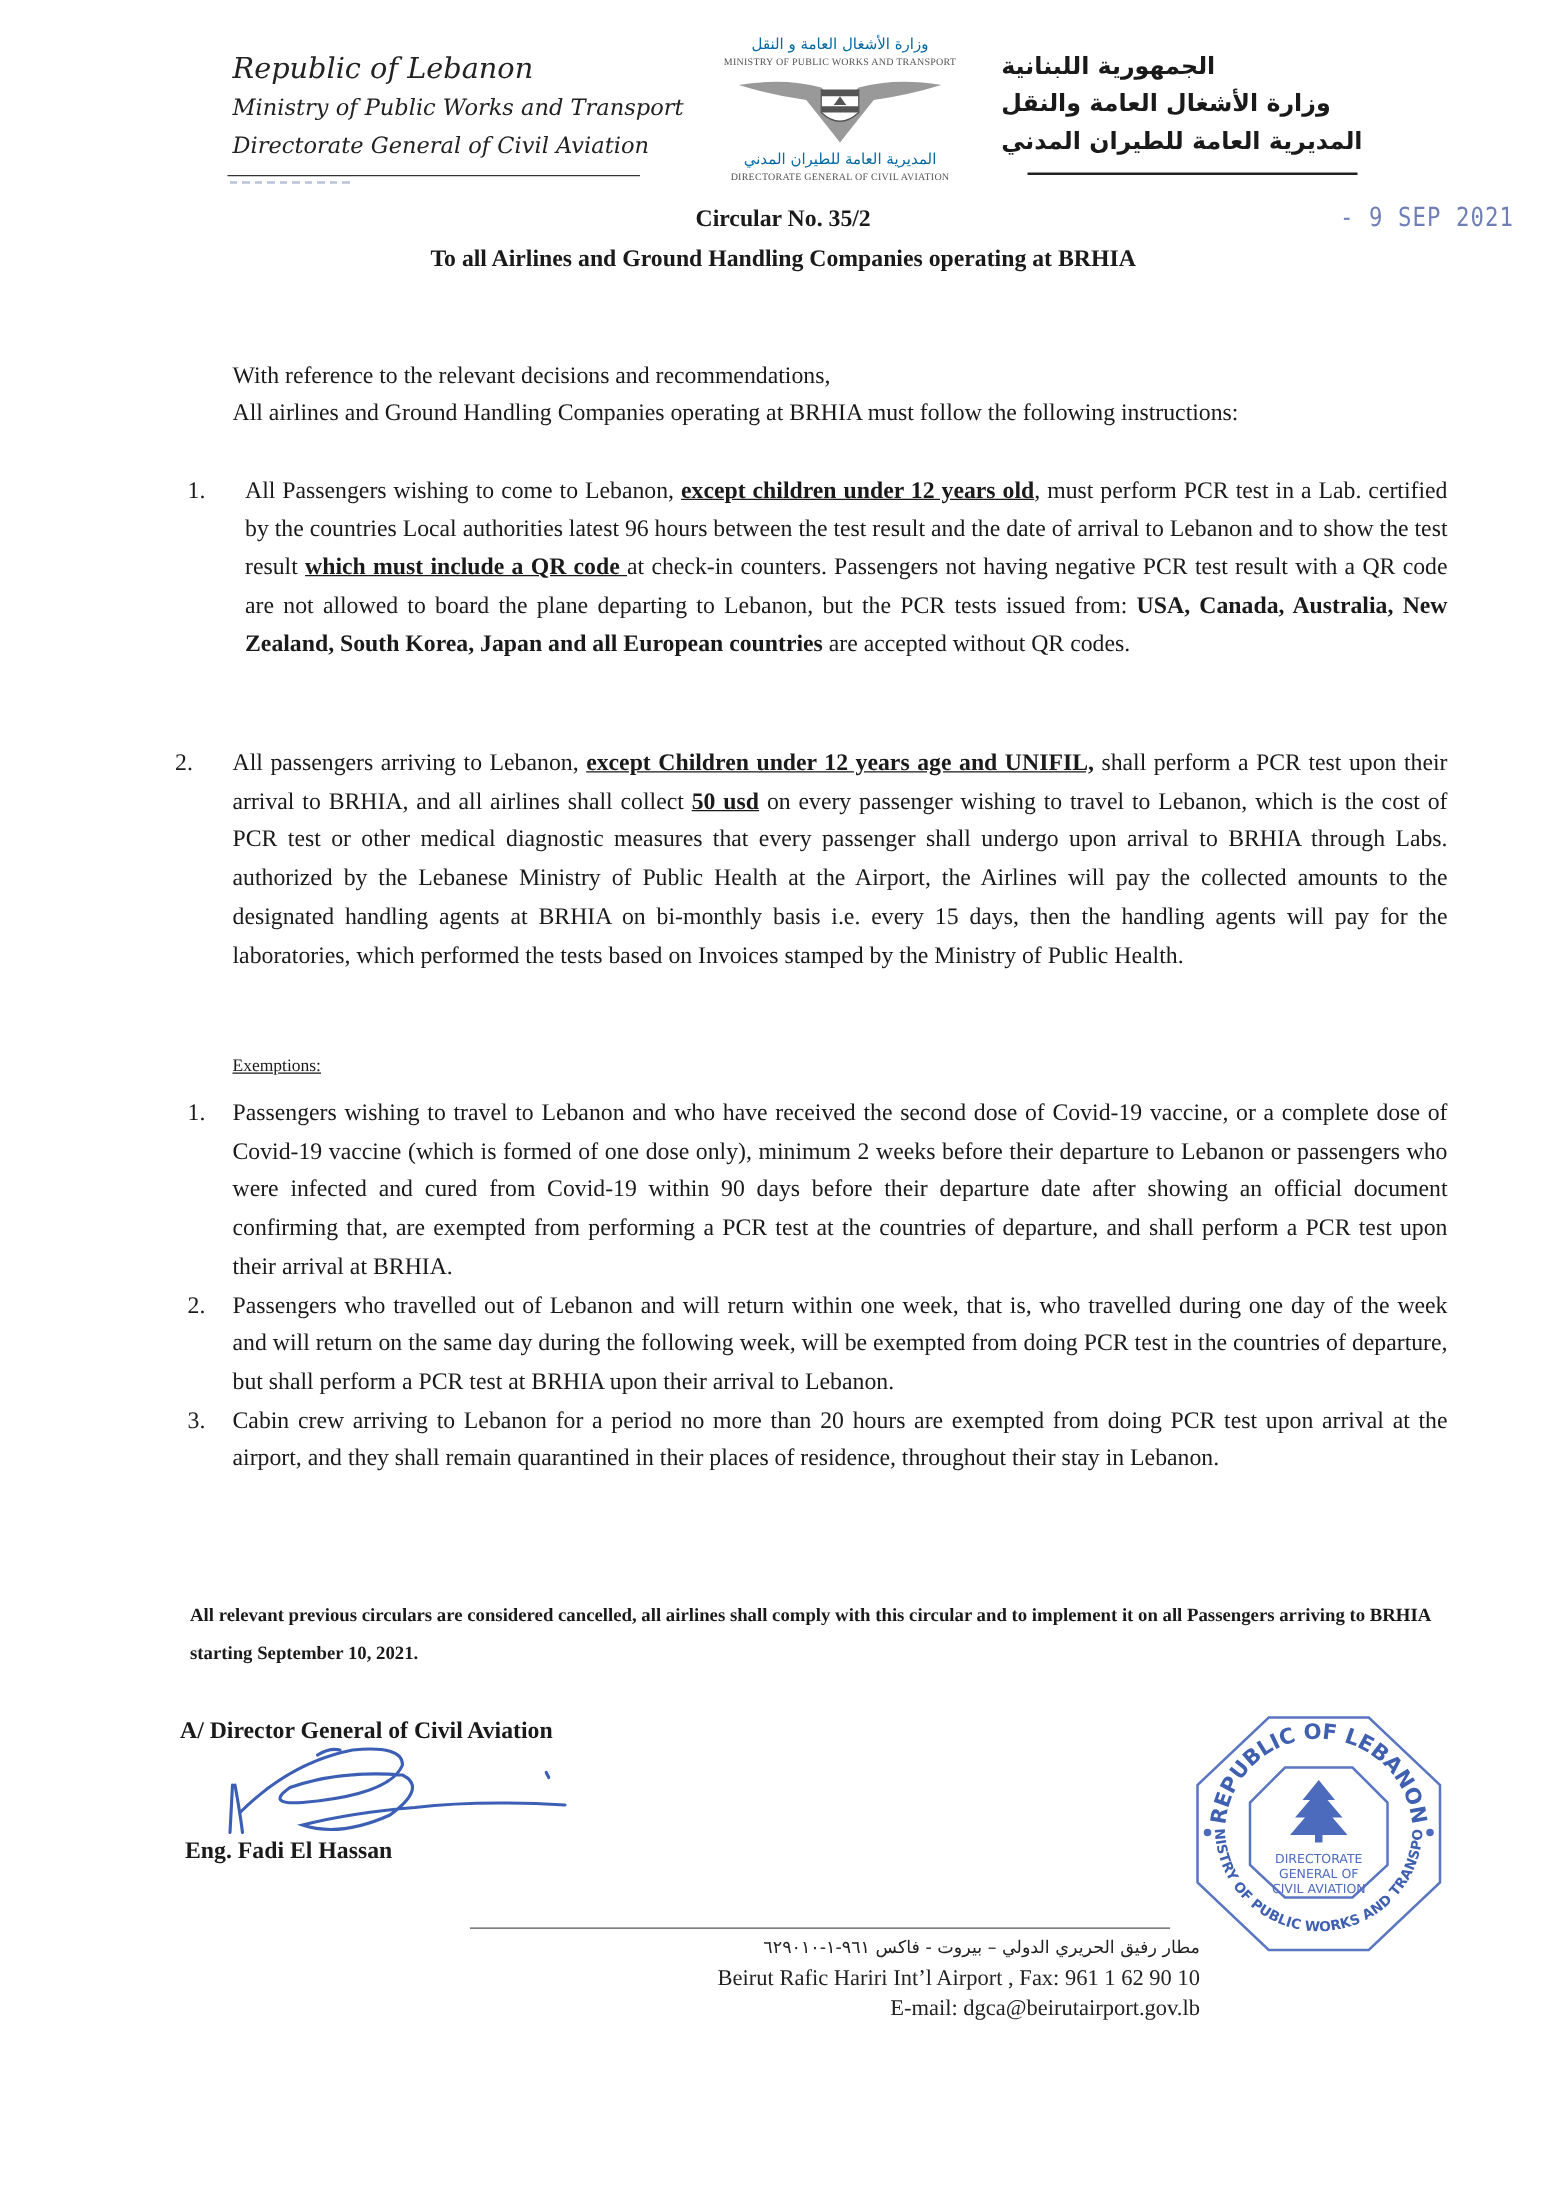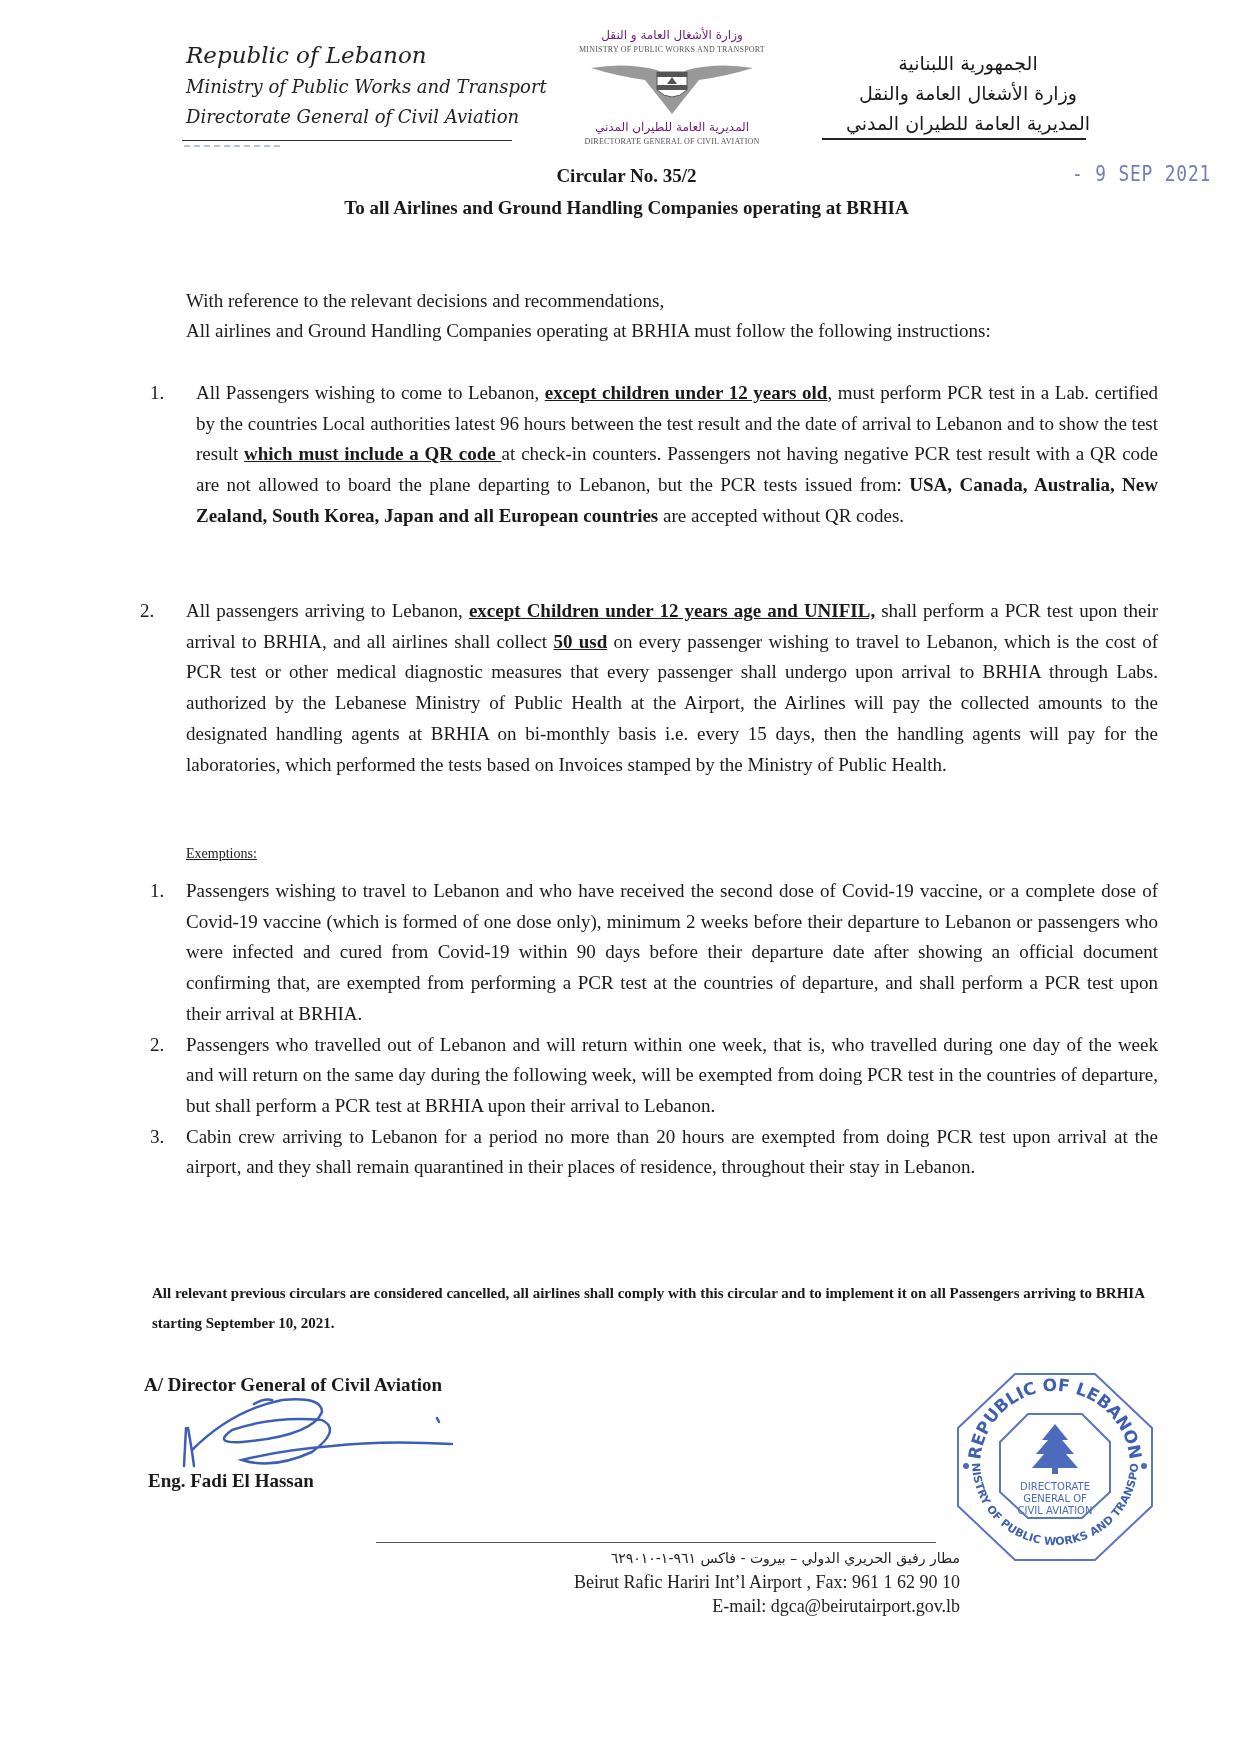--- a/index.html
+++ b/index.html
@@ -8,25 +8,25 @@
   .abs { position: absolute; }
 
   
   .lh-left { left: 186px; top: 38px; font-family: "DejaVu Serif", serif; font-style: italic; color: #222; }
   .lh-left .l1 { font-size: 23px; line-height: 34px; }
   .lh-left .l2, .lh-left .l3 { font-size: 18px; line-height: 30px; }
   .lh-left-rule { left: 182px; top: 140px; width: 330px; height: 1px; background: #333; }
   .lh-left-faint { left: 184px; top: 145px; width: 100px; height: 2px; background: repeating-linear-gradient(90deg,#8a9bbf 0 6px,transparent 6px 10px); opacity: .6; }
 
   .lh-center { left: 556px; top: 26px; width: 232px; text-align: center; }
-  .lh-center .ar { font-family: "DejaVu Sans", sans-serif; font-size: 12px; color: #701a75; line-height: 18px; direction: rtl; }
+  .lh-center .ar { font-family: "DejaVu Sans", sans-serif; font-size: 12px; color: #0369a1; line-height: 18px; direction: rtl; }
   .lh-center .en { font-family: "Liberation Serif", serif; font-size: 8px; color: #555; letter-spacing: 0.2px; line-height: 12px; }
   .emblem { margin: 4px auto 2px; width: 170px; height: 56px; position: relative; }
 
-  .lh-right { right: 152px; top: 48px; text-align: center; direction: rtl; font-family: "DejaVu Sans", sans-serif; font-weight: normal; color: #1a1a1a; }
+  .lh-right { right: 152px; top: 38px; text-align: left; direction: rtl; font-family: "DejaVu Sans", sans-serif; font-weight: bold; color: #1a1a1a; }
   .lh-right div { font-size: 19px; line-height: 30px; }
   .lh-right-rule { left: 822px; top: 138px; width: 264px; height: 2px; background: #222; }
 
   
   .titles { left: 0; width: 1242px; top: 160px; text-align: center; font-weight: bold; font-size: 19px; }
   .titles div { line-height: 32px; padding-left: 11px; }
   .date-stamp { left: 1072px; top: 162px; font-family: "DejaVu Sans Mono", monospace; color: #6f7fb6; font-size: 21px; letter-spacing: 1px; transform: scaleX(0.85); transform-origin: left; }
 
   
   .intro { left: 186px; top: 286px; width: 970px; font-size: 19px; line-height: 30px; }

